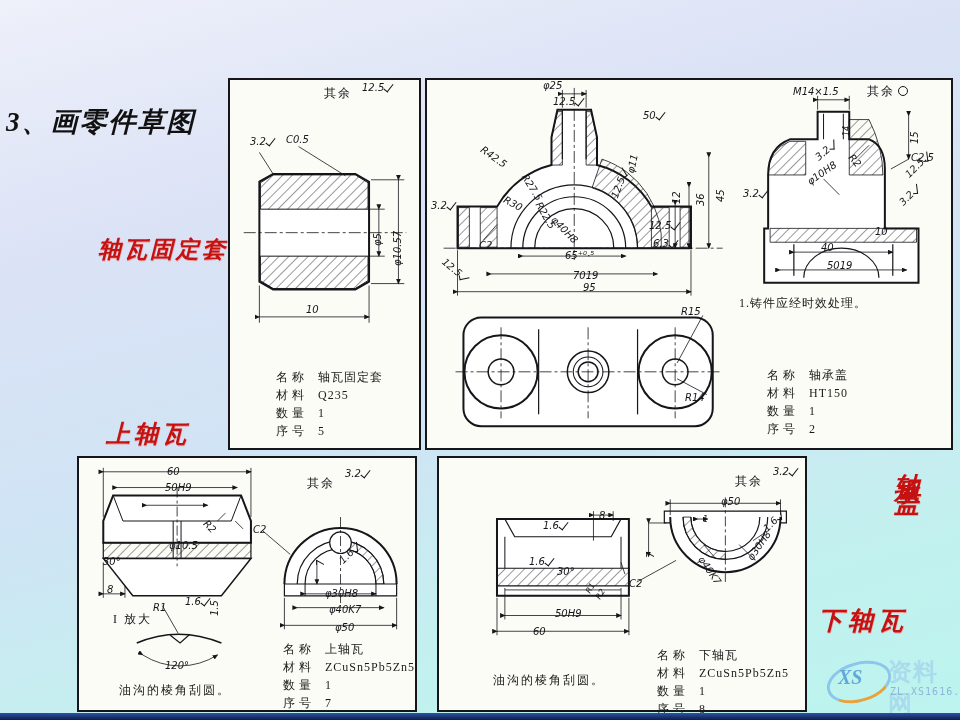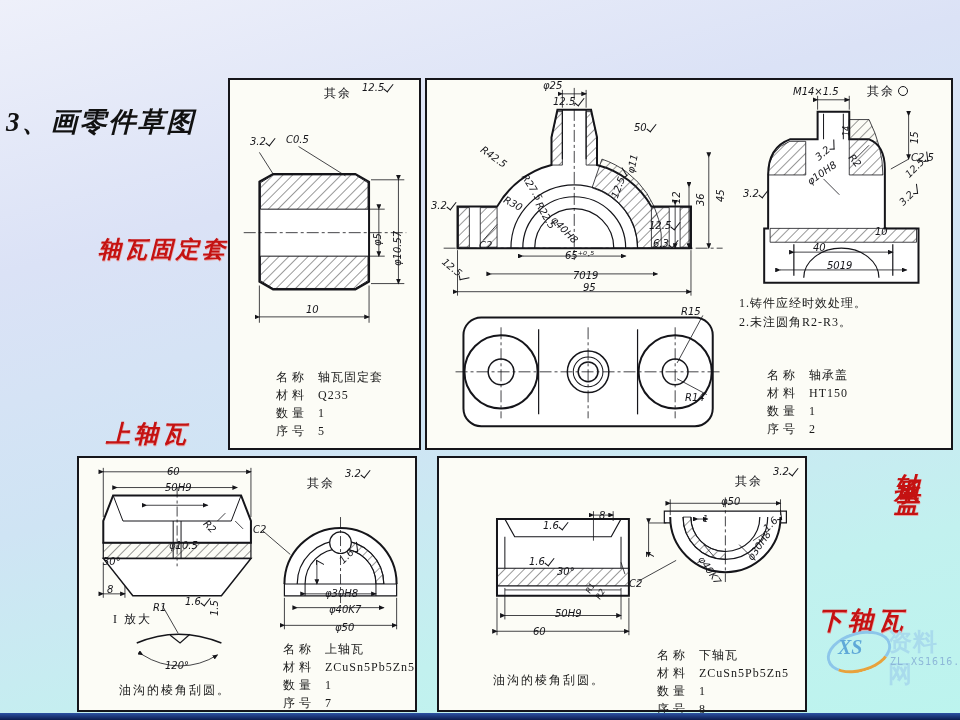--- a/index.html
+++ b/index.html
@@ -37,21 +37,21 @@
   .tl{letter-spacing:4px;margin-right:10px;}
   .tv{letter-spacing:1px;}
   .tech{position:absolute;left:312px;top:214px;width:200px;font-family:"Liberation Serif",serif;
     font-size:12px;color:#1a1a1a;}
   .tech .tt{text-align:center;letter-spacing:5px;line-height:20px;}
   .tech .ti{line-height:19px;letter-spacing:1px;white-space:nowrap;}
   .note{position:absolute;font-family:"Liberation Serif",serif;font-size:12px;letter-spacing:2px;color:#1a1a1a;}
   .n3{left:40px;top:224px;} .n4{left:54px;top:214px;}
   .bottom-bar{position:absolute;left:0;bottom:0;width:100%;height:7px;
     background:linear-gradient(#2c52a4,#0c1c4e);}
-  .watermark{position:absolute;left:826px;top:622px;width:134px;height:58px;}
+  .watermark{position:absolute;left:826px;top:652px;width:134px;height:58px;}
   .wm-oval{position:absolute;left:0;top:10px;width:60px;height:34px;border:3px solid #8cc6ea;
     border-radius:50%;transform:rotate(-16deg);border-bottom-color:#e8a23c;}
   .wm-xs{position:absolute;left:12px;top:14px;font:bold italic 20px "Liberation Serif",serif;color:#5fa8d8;}
   .wm-site{position:absolute;left:62px;top:4px;font-size:24px;font-weight:bold;color:#a9dbec;
     letter-spacing:1px;font-family:"Liberation Serif",serif;}
   .wm-url{position:absolute;left:64px;top:34px;font:10px "DejaVu Sans Mono",monospace;color:#8db7d8;letter-spacing:1px;}
   svg line,svg path,svg rect,svg circle{vector-effect:non-scaling-stroke;}
 </style>
 </head>
 <body>
@@ -188,21 +188,20 @@
       <circle cx="162" cy="295" r="21" fill="none" stroke="#15151a" stroke-width="1.5"></circle>
       <line x1="28" y1="295" x2="296" y2="295" stroke="#15151a" stroke-width="0.8" stroke-dasharray="12,3,3,3"></line>
       <line x1="74" y1="250" x2="74" y2="342" stroke="#15151a" stroke-width="0.8" stroke-dasharray="12,3,3,3"></line>
       <line x1="162" y1="250" x2="162" y2="342" stroke="#15151a" stroke-width="0.8" stroke-dasharray="12,3,3,3"></line>
       <line x1="250" y1="250" x2="250" y2="342" stroke="#15151a" stroke-width="0.8" stroke-dasharray="12,3,3,3"></line>
       <line x1="252" y1="286" x2="278" y2="238" stroke="#15151a" stroke-width="0.8"></line>
       <line x1="252" y1="302" x2="282" y2="318" stroke="#15151a" stroke-width="0.8"></line>
     </svg>
     <div class="tech">
       <div class="ti">1.铸件应经时效处理。</div>
-      <div class="ti">2.未注圆角R2-R3。</div>
     </div>
     <div class="tblock" style="left:340px;top:286px;">
       <div class="trow">
           <span class="tl">名称</span>
           <span class="tv">轴承盖</span>
         </div>
       <div class="trow">
           <span class="tl">材料</span>
           <span class="tv">HT150</span>
         </div>
@@ -210,21 +209,21 @@
           <span class="tl">数量</span>
           <span class="tv">1</span>
         </div>
       <div class="trow">
           <span class="tl">序号</span>
           <span class="tv">2</span>
         </div>
     </div>
   <span class="dim" style="left: 116px; top: 0px;">φ25</span>
       <span class="dim" style="left: 126px; top: 16px;">12.5<i class="icon-check"></i></span>
-      <span class="dim" style="left: 207px; top: 30px; margin-top: 12px;">50<i class="icon-check"></i></span>
+      <span class="dim" style="left: 216px; top: 30px;">50<i class="icon-check"></i></span>
       <span class="dim" style="left: 58px; top: 64px; transform: rotate(35deg);">R42.5</span>
       <span class="dim" style="left: 80px; top: 114px; transform: rotate(28deg);">R30</span>
       <span class="dim" style="left: 102px; top: 92px; transform: rotate(58deg);">R27.5</span>
       <span class="dim" style="left: 116px; top: 120px; transform: rotate(60deg);">R22.5</span>
       <span class="dim" style="left: 130px; top: 134px; transform: rotate(46deg);">φ40H8</span>
       <span class="dim" style="left: 4px; top: 120px;">3.2<i class="icon-check"></i></span>
       <span class="dim" style="left: 52px; top: 160px;">C2</span>
       <span class="dim" style="left: 20px; top: 176px; transform: rotate(40deg);">12.5<i class="icon-check"></i></span>
       <span class="dim" style="left: 138px; top: 170px;">65⁺⁰·⁵</span>
       <span class="dim" style="left: 146px; top: 190px;">7019</span>
@@ -235,21 +234,21 @@
       <span class="dim" style="left: 222px; top: 140px;">12.5<i class="icon-check"></i></span>
       <span class="dim" style="left: 226px; top: 158px;">6.3<i class="icon-check"></i></span>
       <span class="dim" style="left: 268px; top: 126px; transform: rotate(-90deg);">36</span>
       <span class="dim" style="left: 288px; top: 122px; transform: rotate(-90deg);">45</span>
       <span class="dim" style="left: 366px; top: 6px;">M14×1.5</span>
       <span class="dim" style="left: 414px; top: 56px; transform: rotate(-90deg); font-size: 8px;">14</span>
       <span class="dim" style="left: 386px; top: 74px; transform: rotate(-40deg);">3.2<i class="icon-check"></i></span>
       <span class="dim" style="left: 428px; top: 72px; transform: rotate(50deg);">R2</span>
       <span class="dim" style="left: 378px; top: 98px; transform: rotate(-35deg);">φ10H8</span>
       <span class="dim" style="left: 316px; top: 108px;">3.2<i class="icon-check"></i></span>
-      <span class="dim" style="left: 386px; top: 162px;">40</span>
+      <span class="dim" style="left: 394px; top: 162px;">40</span>
       <span class="dim" style="left: 400px; top: 180px;">5019</span>
       <span class="dim cn" style="left: 440px; top: 6px;">其余<i class="icon-circle"></i></span>
       <span class="dim" style="left: 482px; top: 64px; transform: rotate(-90deg);">15</span>
       <span class="dim" style="left: 484px; top: 72px;">C2.5</span>
       <span class="dim" style="left: 476px; top: 92px; transform: rotate(-45deg);">12.5<i class="icon-check"></i></span>
       <span class="dim" style="left: 470px; top: 120px; transform: rotate(-45deg);">3.2<i class="icon-check"></i></span>
       <span class="dim" style="left: 448px; top: 146px;">10</span>
       <span class="dim" style="left: 254px; top: 226px;">R15</span>
       <span class="dim" style="left: 258px; top: 312px;">R14</span>
     </section>

